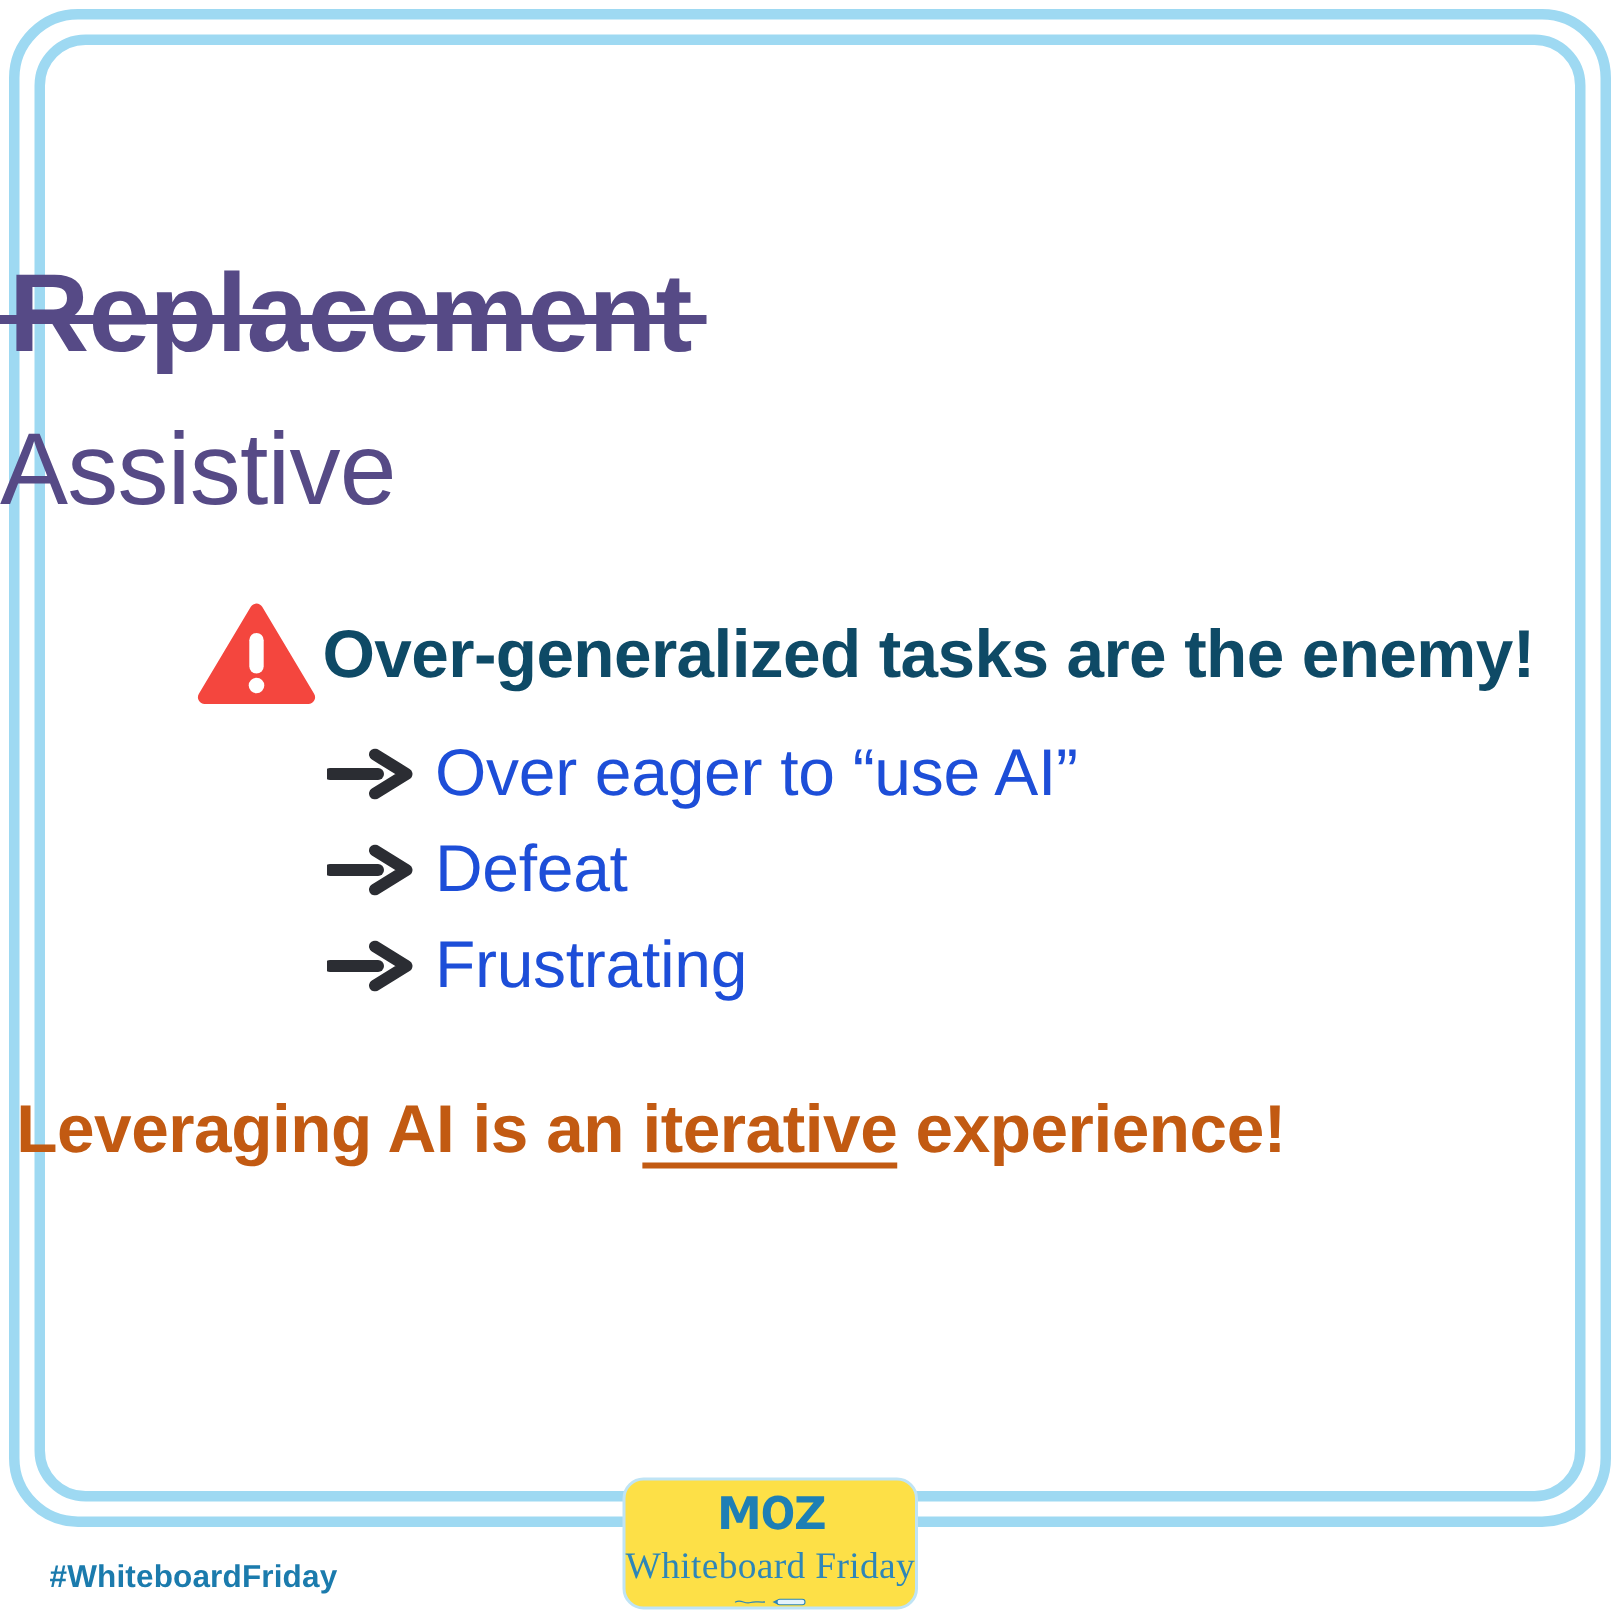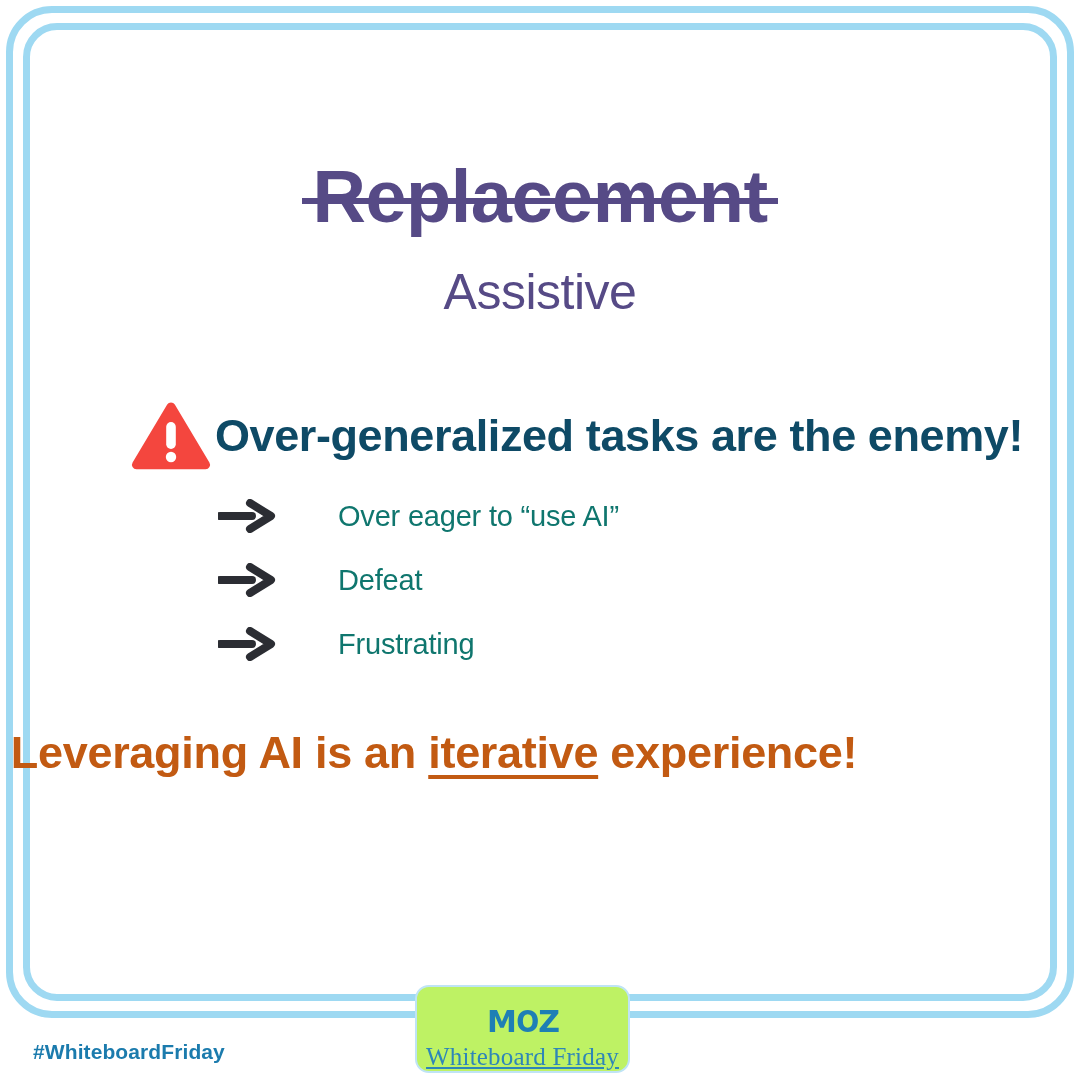--- a/index.html
+++ b/index.html
@@ -45,44 +45,44 @@
     position: absolute;
     left: 0;
     top: 0;
     width: 1080px;
     height: 1080px;
   }
 
   .title-block {
     position: absolute;
     left: 0;
-    top: 160px;
-    width: 1080px;
-    text-align: center;
+    top: 172px;
+    width: 1080px;
+    text-align: left;
   }
   .title-strike {
     font-size: 74px;
     font-weight: 700;
     color: #564A86;
     letter-spacing: -0.5px;
     line-height: 1.0;
     display: inline-block;
     position: relative;
     padding: 0 6px;
   }
   .title-strike .strikeline {
     position: absolute;
     left: -4px;
     right: -4px;
     top: 52%;
     height: 6px;
     background: #564A86;
   }
   .title-main {
-    font-size: 50px;
+    font-size: 68px;
     font-weight: 400;
     color: #564A86;
     letter-spacing: -0.5px;
     line-height: 1.0;
     margin-top: 33px;
   }
 
   .warn-line {
     position: absolute;
     left: 0;
@@ -120,26 +120,25 @@
     height: 64px;
   }
   .bullet-arrow {
     width: 58px;
     height: 34px;
     flex: 0 0 auto;
     display: block;
     margin-right: 14px;
   }
   .bullet-label {
-    font-size: 29px;
+    font-size: 44px;
     font-weight: 400;
-    color: #0f766e;
+    color: #1d4ed8;
     letter-spacing: -0.2px;
     line-height: 1;
-    margin-left: 48px;
   }
 
   .closing {
     position: absolute;
     left: 0;
     top: 730px;
     width: 868px;
     text-align: center;
     font-size: 45px;
     font-weight: 700;
@@ -180,52 +179,51 @@
     font-size: 22px;
     color: #1B7BAD;
     letter-spacing: 0.1px;
   }
 
   
   .badge {
     position: absolute;
     left: 415px;
     top: 985px;
-    width: 215px;
+    width: 197px;
     height: 88px;
     box-sizing: border-box;
-    background: #bef264;
+    background: #fde047;
     border: 2px solid #BFE4F5;
     border-radius: 14px;
     display: flex;
     flex-direction: column;
     align-items: center;
     justify-content: flex-start;
-    padding-top: 20px;
+    padding-top: 8px;
   }
   .badge-moz {
     font-size: 30px;
     font-weight: 700;
     color: #1E7FB5;
     letter-spacing: -2px;
     line-height: 1;
     font-family: "DejaVu Sans", sans-serif;
   }
   .badge-moz .o {
     display: inline-block;
     transform: scaleX(0.9);
   }
   .badge-wbf {
     font-family: "Liberation Serif", serif;
     font-size: 25px;
     color: #2E86B8;
     line-height: 1;
     margin-top: 7px;
     letter-spacing: 0.2px;
-    text-decoration: underline;
   }
   .badge-marker {
     margin-top: 8px;
     width: 150px;
     height: 18px;
     display: block;
   }
 </style>
 </head>
 <body>

